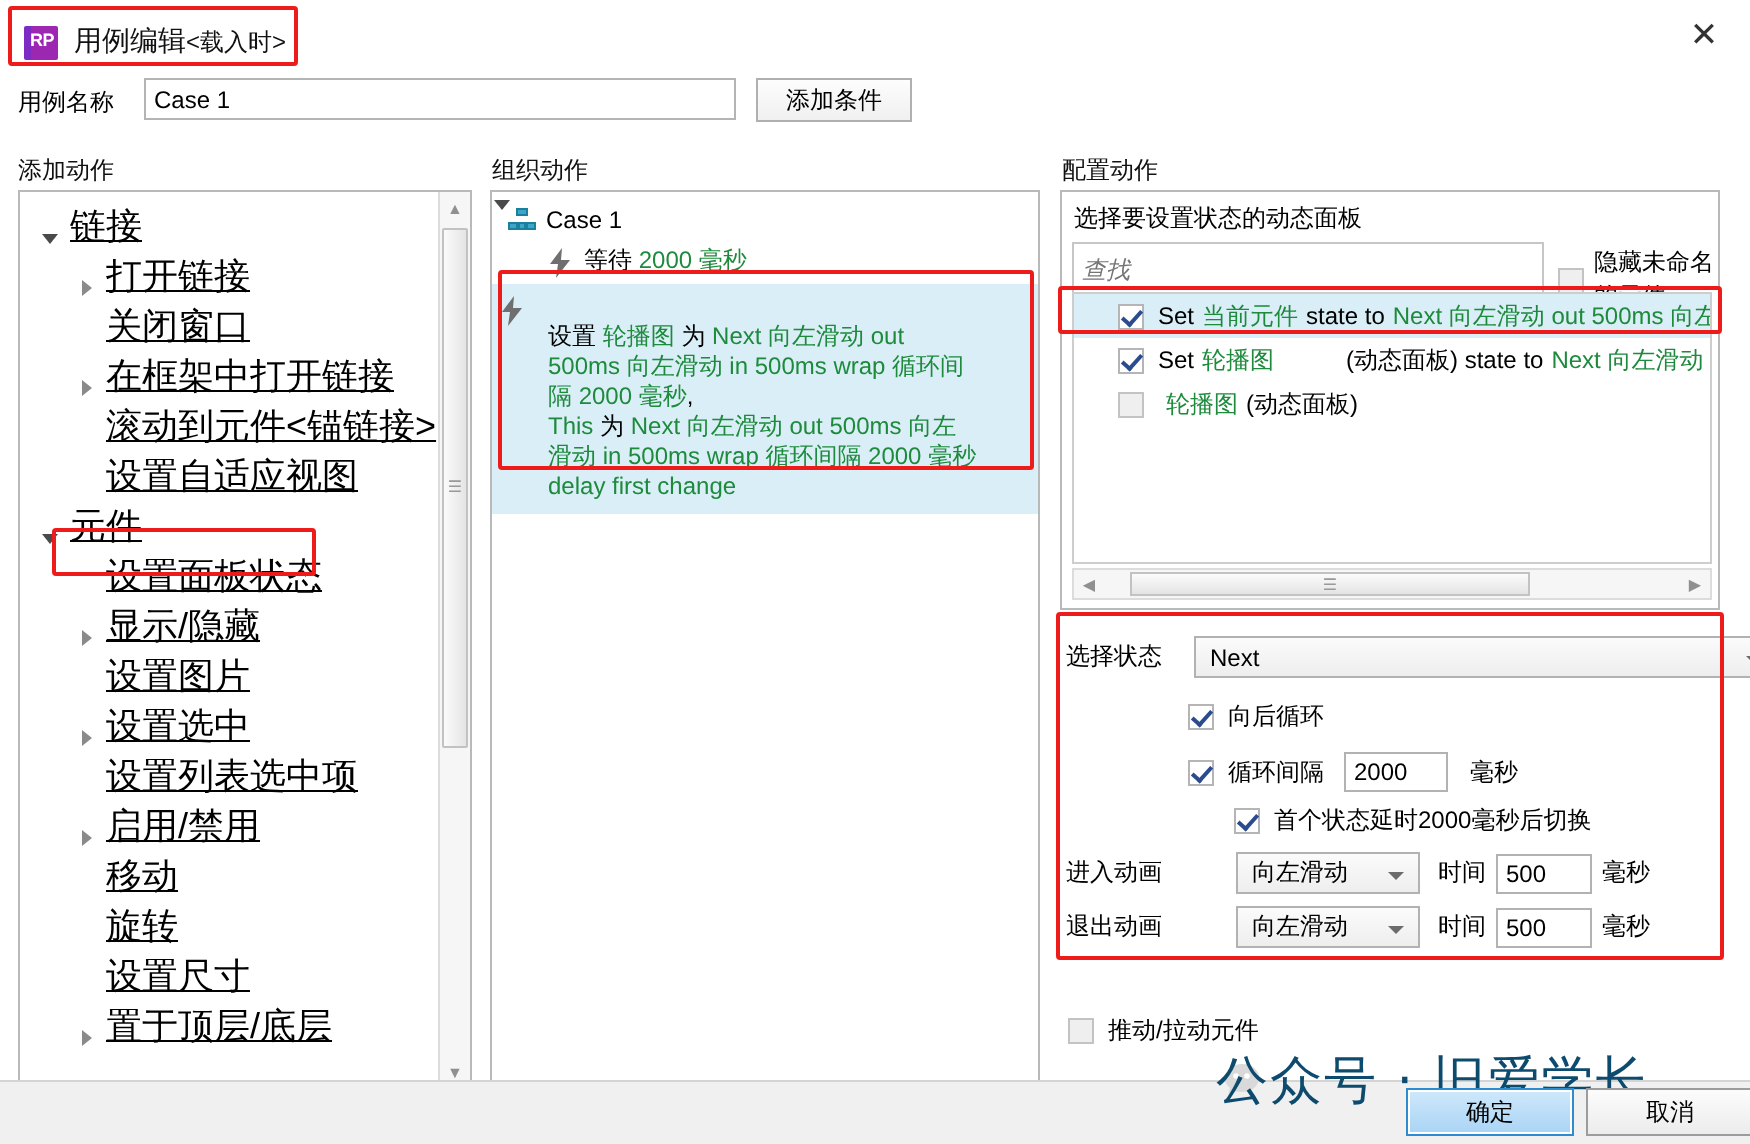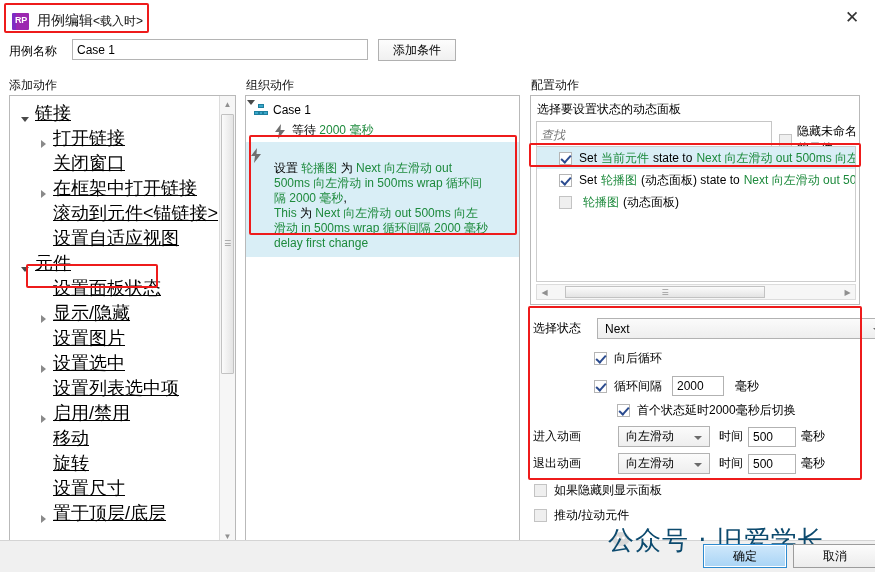--- a/index.html
+++ b/index.html
@@ -367,21 +367,21 @@
           <span class="cb checked" style="margin-right: 7px;"></span>
           <span style="margin-right: 4px;">Set</span>
           <span class="g" style="margin-right: 4px;">当前元件</span>
           <span style="margin-right: 4px;">state to</span>
           <span class="g" style="margin-right: 4px;">Next 向左滑动 out 500ms 向左滑动 in</span>
         </div>
         <div class="lrow">
           <span class="cb checked" style="margin-right: 7px;"></span>
           <span style="margin-right: 4px;">Set</span>
           <span class="g" style="margin-right: 4px;">轮播图</span>
-          <span style="margin-right: 4px;">(动态面板) state to</span>
+          <span style="margin-right: 4px; margin-left: 32px;">(动态面板) state to</span>
           <span class="g" style="margin-right: 4px;">Next 向左滑动 out 500ms 向</span>
         </div>
         <div class="lrow">
           <span class="cb gray" style="margin-right: 7px;"></span>
           <span style="margin-right: 4px;"></span>
           <span class="g" style="margin-right: 4px;">轮播图</span>
           <span style="margin-right: 4px;">(动态面板)</span>
           <span class="g" style="margin-right: 4px;"></span>
         </div>
       </div>
@@ -438,24 +438,20 @@
         <span>向左滑动</span>
         <span class="caret"></span>
       </span>
       <span style="margin-left:9px;">时间</span>
       <input class="num-input" style="width: 48px; margin-left: 5px;" value="500">
       <span style="margin-left:5px;">毫秒</span>
     </div>
   </div>
   <div class="redbox" style="left:528px; top:306px; width:334px; height:174px;"></div>
 
-  <div class="bottom-cb" style="left:534px; top:482px;">
-    <span class="cb gray"></span>
-    <span>如果隐藏则显示面板</span>
-  </div>
   <div class="bottom-cb" style="left:534px; top:507px;">
     <span class="cb gray"></span>
     <span>推动/拉动元件</span>
   </div>
 
   <div class="footer-bg"></div>
   <div class="hr-sep"></div>
   <div class="wm-ico">
     <svg width="26" height="19" viewBox="0 0 26 19">
       <ellipse cx="9" cy="8" rx="8.5" ry="7" fill="#d9d9d9"></ellipse>

